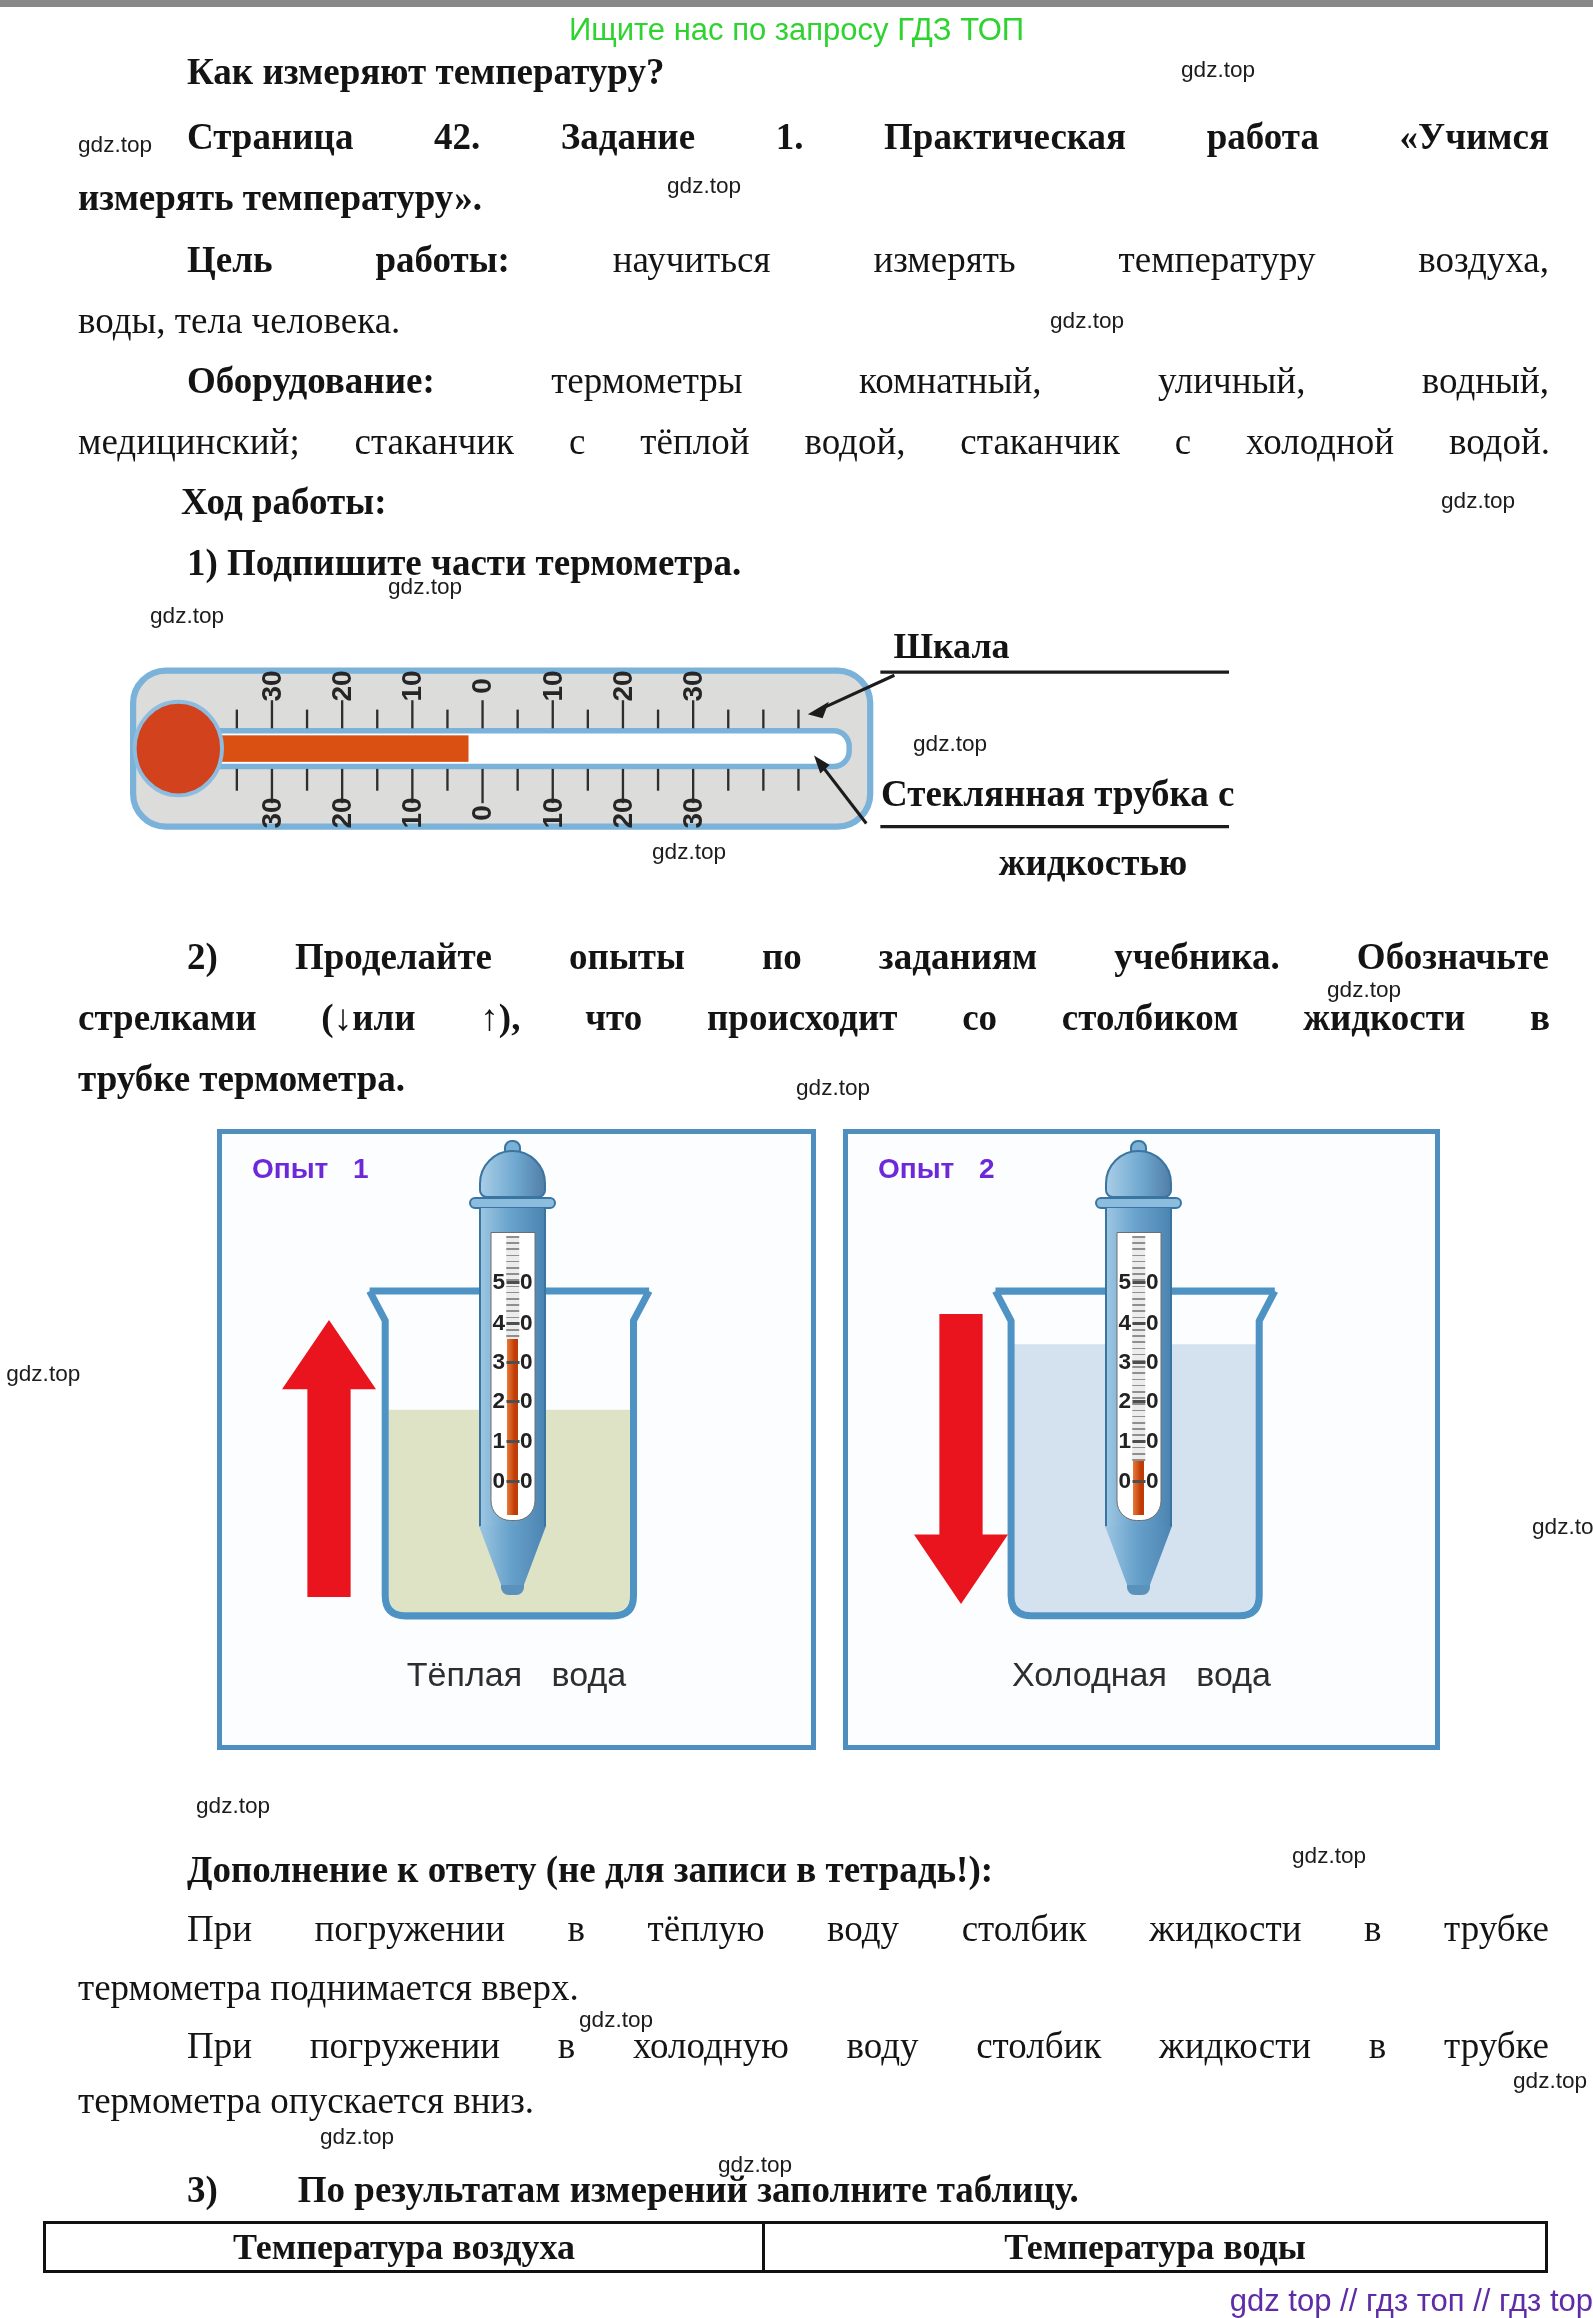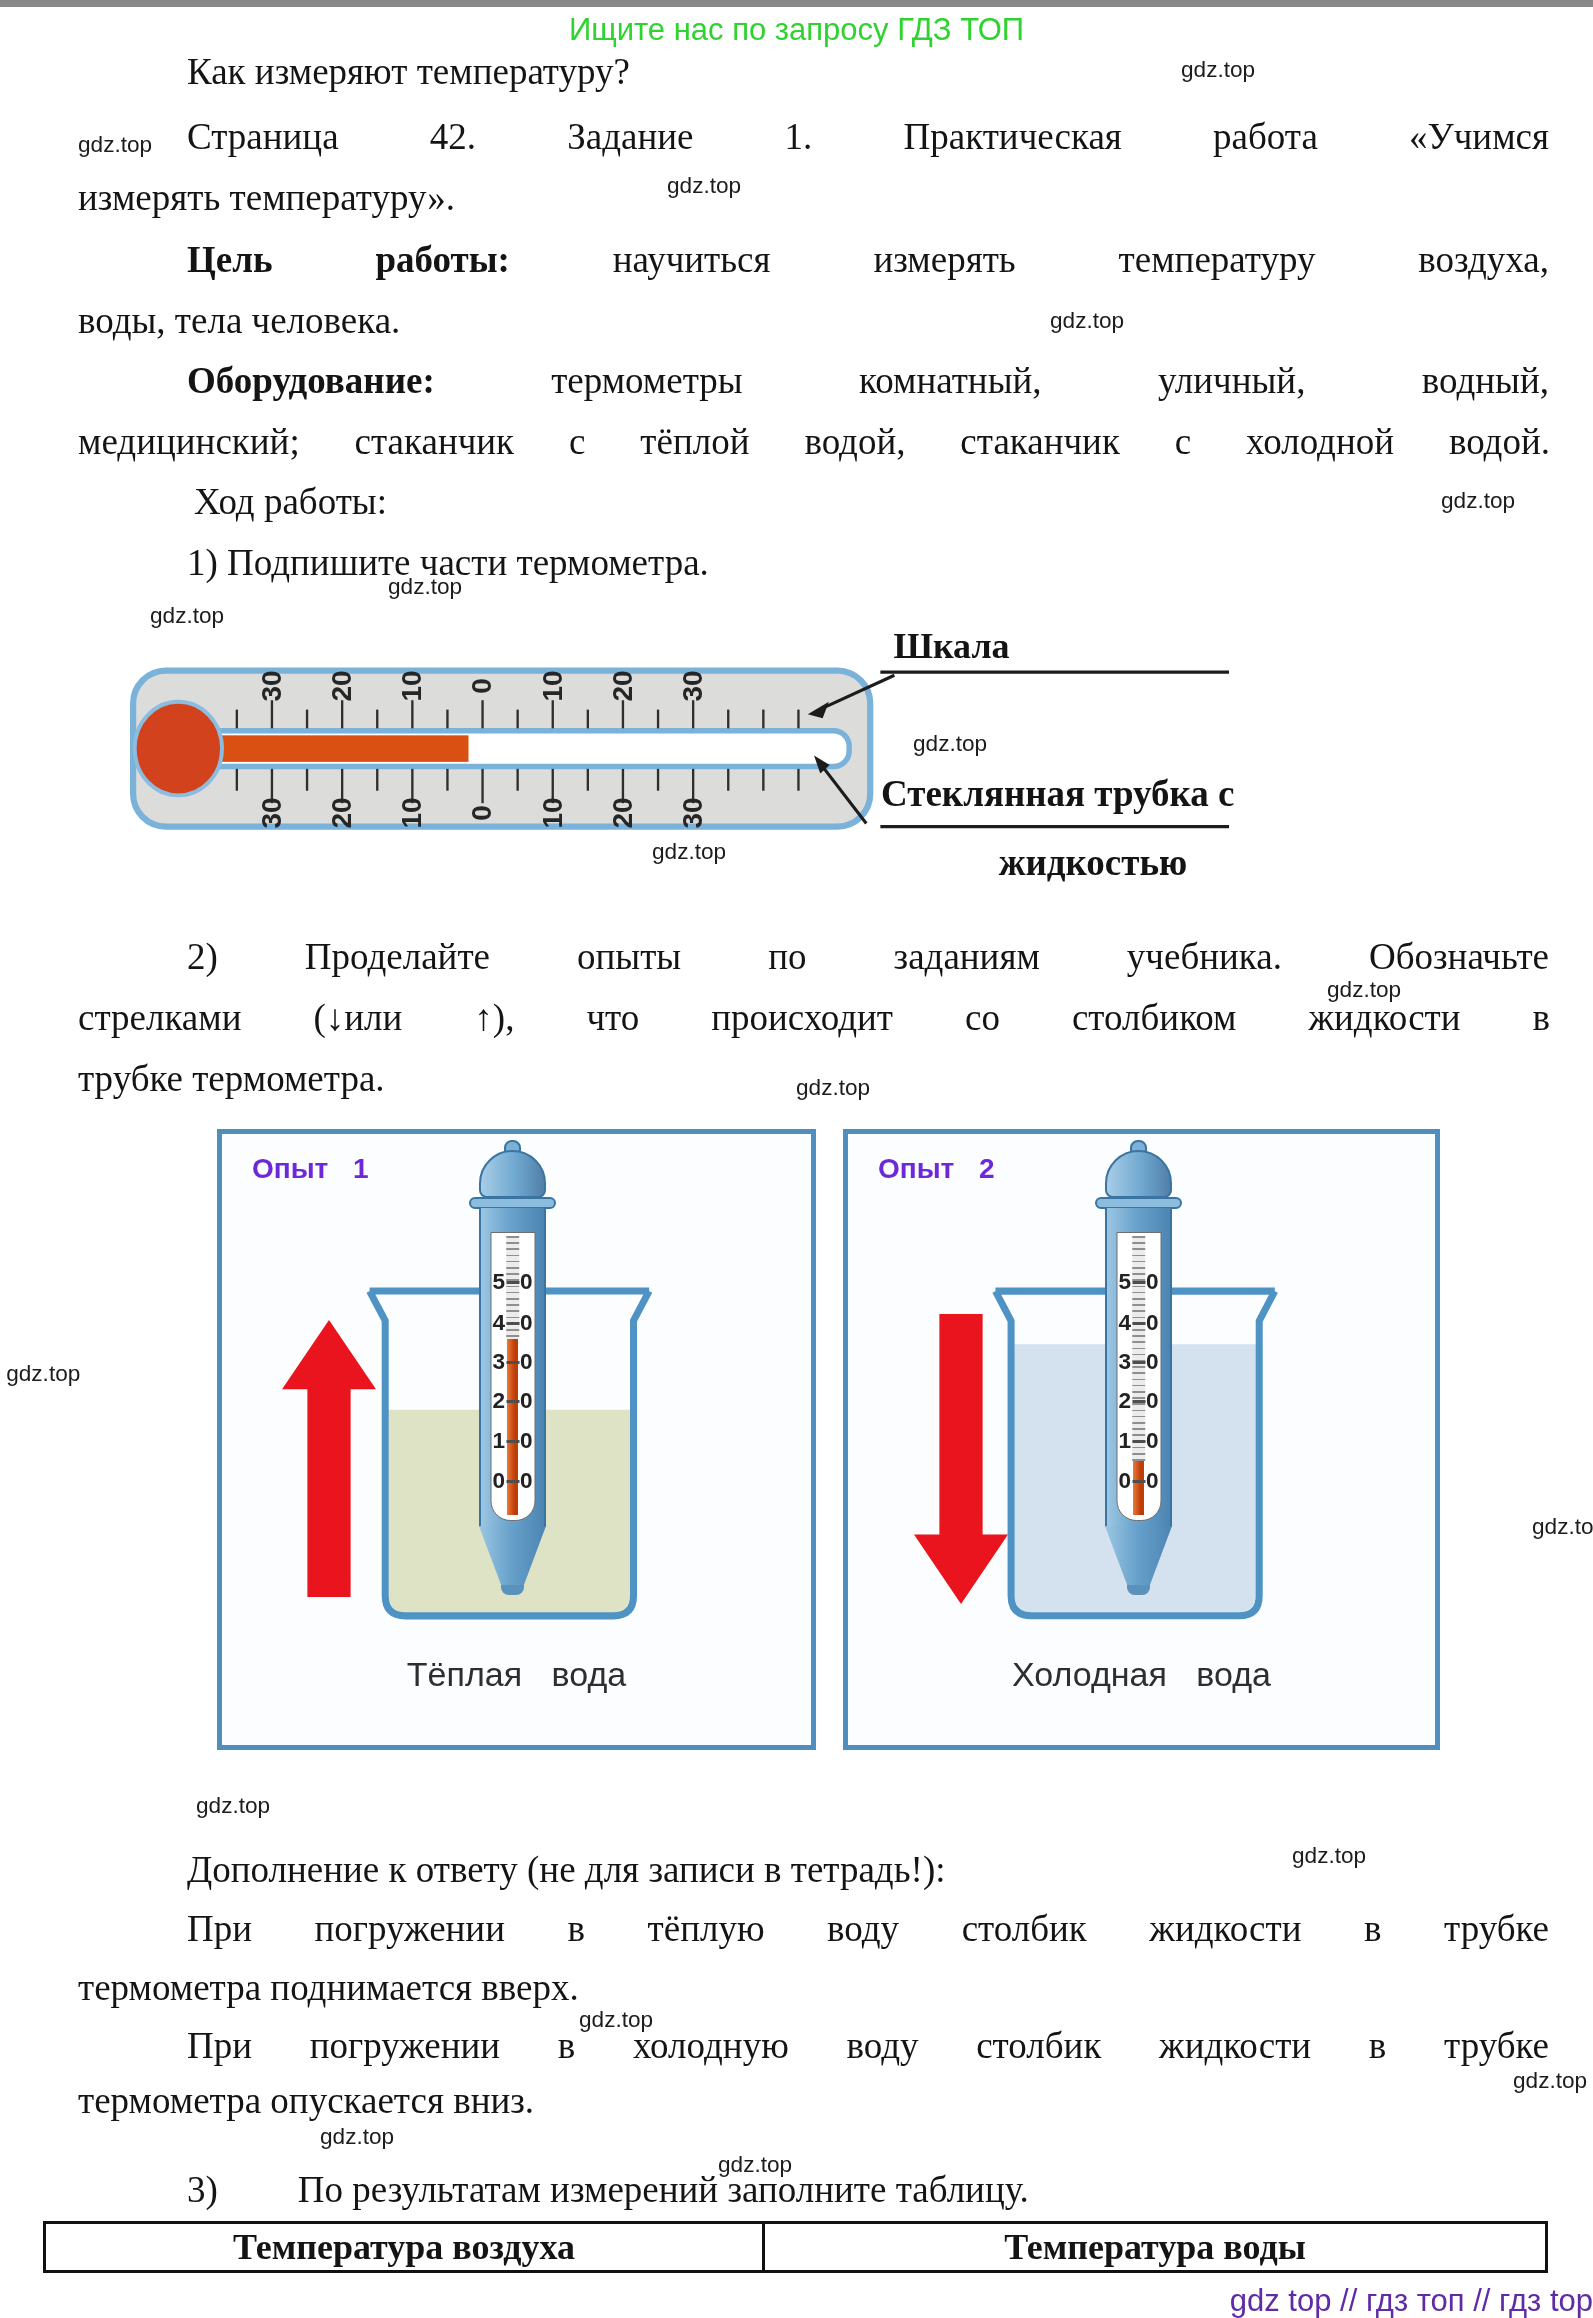--- a/index.html
+++ b/index.html
@@ -1,21 +1,21 @@
 <!DOCTYPE html>
 <html style="font-size:12.5px"><head>
 <meta charset="utf-8">
 <style>
   html,body{margin:0;padding:0;background:#888;}
   .page{position:relative;width:1593px;height:2319px;background:#ffffff;overflow:hidden;
         font-family:"Liberation Serif",serif;color:#141414;margin-top:7px;}
   
   .line{position:absolute;font-size:37px;line-height:42px;white-space:nowrap;}
   .just{white-space:normal;text-align:justify;text-align-last:justify;}
-  .b{font-weight:normal;}
+  .b{font-weight:bold;}
   .spacer{display:inline-block;width:80px;}
   
   .green-header{position:absolute;left:0;right:0;top:4.7px;text-align:center;
      font-family:"Liberation Sans",sans-serif;font-size:31px;color:#2fd32f;}
   .footer{position:absolute;left:0;right:0;top:2276px;text-align:right;
      font-family:"Liberation Sans",sans-serif;font-size:31px;color:#5e2ca6;}
   .wm{position:absolute;font-family:"Liberation Sans",sans-serif;font-size:22.6px;
       color:#1c1c1c;white-space:nowrap;}
   
   #fig1{position:absolute;left:0;top:609px;width:1593px;height:312px;}
@@ -110,21 +110,21 @@
   <div class="line b" style="left:187px;top:44px;">Как измеряют температуру?</div>
   <div class="line b just" style="left:187px;top:109px;width:1362px;">Страница 42. Задание 1. Практическая работа «Учимся</div>
   <div class="line b" style="left:78px;top:170px;">измерять температуру».</div>
 
   <div class="line just" style="left:187px;top:232px;width:1362px;"><b>Цель работы:</b> <span>научиться измерять температуру воздуха,</span></div>
   <div class="line" style="left:78px;top:293px;">воды, тела человека.</div>
 
   <div class="line just" style="left:187px;top:353px;width:1362px;"><b>Оборудование:</b> <span>термометры комнатный, уличный, водный,</span></div>
   <div class="line just" style="left:78px;top:414px;width:1472px;">медицинский; стаканчик с тёплой водой, стаканчик с холодной водой.</div>
 
-  <div class="line b" style="left:194px;top:474px;">Ход работы:</div>
+  <div class="line b" style="left:181px;top:474px;">Ход работы:</div>
   <div class="line b" style="left:187px;top:535px;">1) Подпишите части термометра.</div>
 
   <div id="fig1">
     <svg width="1593" height="312" viewBox="0 0 2041 400">
 
       <rect x="170" y="70" width="945" height="200" rx="42" fill="#dcdcda" stroke="#7ab2da" stroke-width="8"></rect>
 
       <rect x="238" y="147" width="850" height="46" rx="20" fill="#ffffff" stroke="#7ab2da" stroke-width="7"></rect>
 
       <rect x="243" y="153" width="357" height="34" fill="#da5013"></rect>

